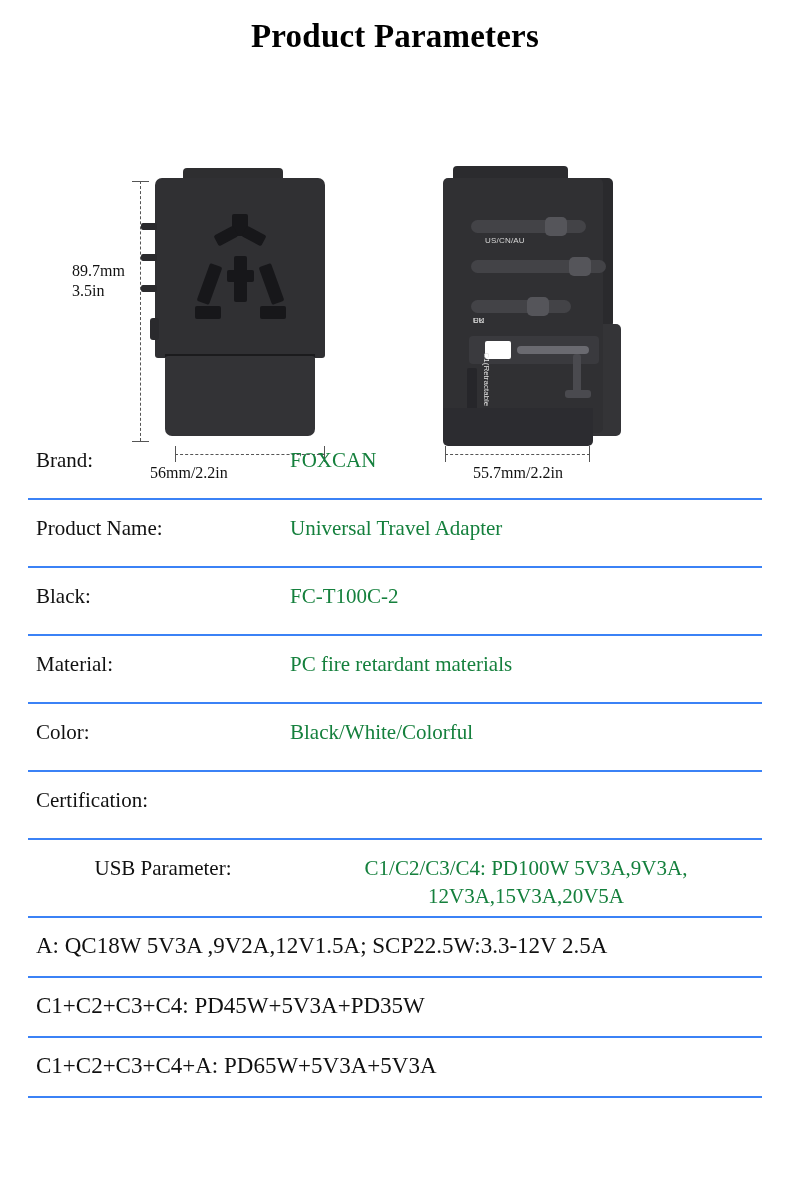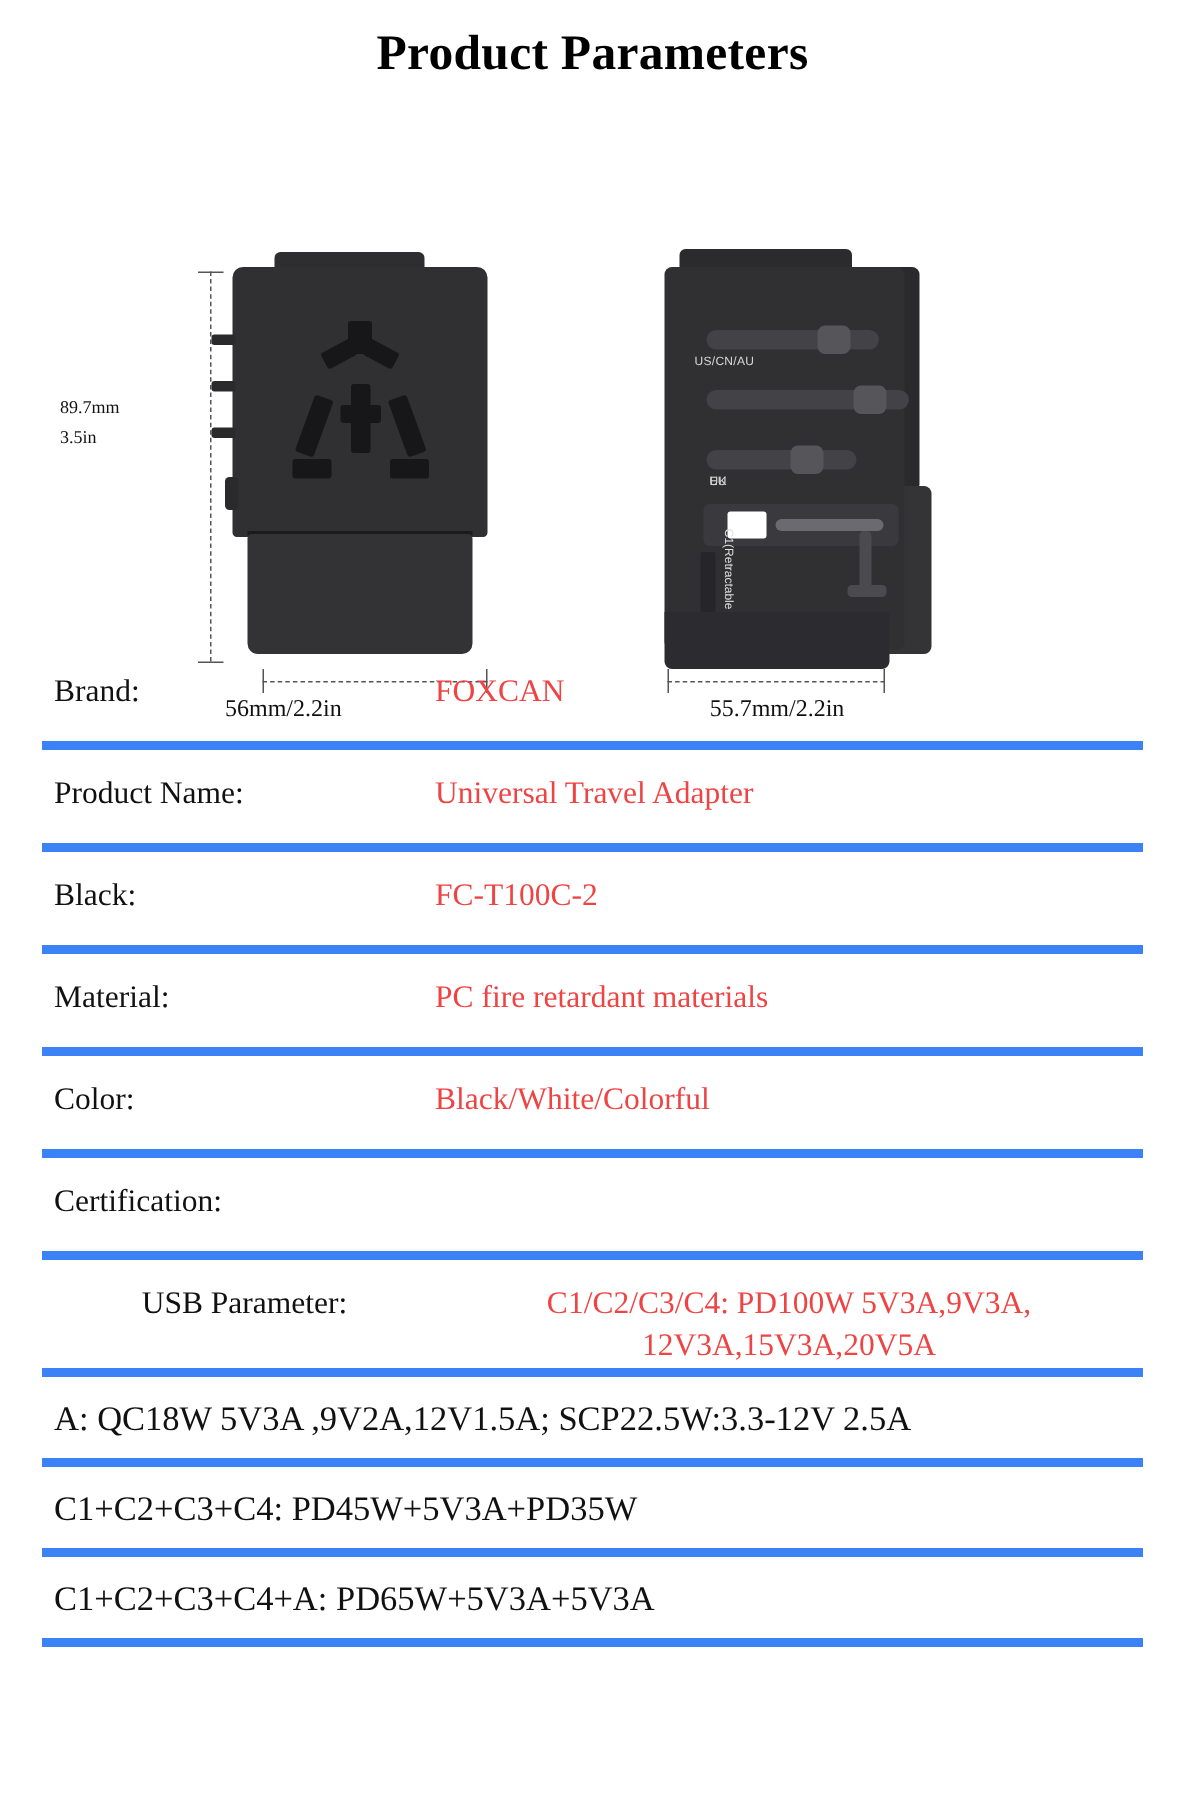--- a/index.html
+++ b/index.html
@@ -49,23 +49,23 @@
     left: 132px;
     width: 17px;
     height: 1px;
     background: #555;
   }
   .vdim-cap-top { top: 108px; }
   .vdim-cap-bot { top: 368px; }
 
   .vdim-label {
     position: absolute;
-    left: 40px;
+    left: 72px;
     top: 188px;
-    font-size: 12px;
+    font-size: 16px;
     line-height: 20px;
     text-align: left;
     color: #111;
     font-family: "Liberation Serif", serif;
   }
 
   
   .adapter-front {
     position: absolute;
     left: 155px;
@@ -230,21 +230,21 @@
   .k1 { left: 102px; top: 39px; }
   .k2 { left: 126px; top: 79px; }
   .k3 { left: 84px; top: 119px; }
   .slider-label {
     position: absolute;
     font-size: 8px;
     color: #d8d8d8;
     font-family: "Liberation Sans", sans-serif;
     letter-spacing: 0.2px;
   }
-  .sl1 { left: 20px; top: 58px; text-align: right; }
+  .sl1 { left: 42px; top: 58px; text-align: right; }
   .sl2 { left: 30px; top: 98px; margin-top: 40px; }
   .sl3 { left: 30px; top: 138px; }
 
   .cable-slot {
     position: absolute;
     left: 26px;
     top: 158px;
     width: 130px;
     height: 28px;
     background: #3a3a3e;
@@ -346,39 +346,39 @@
   
   .spec-table {
     position: absolute;
     left: 28px;
     top: 432px;
     width: 734px;
   }
   .spec-row {
     display: flex;
     align-items: flex-start;
-    border-bottom: 6px solid #3b82f6;
+    border-bottom: 2px solid #3b82f6;
     min-height: 68px;
     padding-top: 14px;
   }
   .spec-row.tall { min-height: 78px; text-align: center; }
   .spec-label {
     width: 262px;
     flex: 0 0 262px;
     font-size: 21px;
     line-height: 28px;
     color: #111;
     padding-left: 8px;
   }
   .spec-label.indent { padding-left: 14px; }
   .spec-value {
     flex: 1;
     font-size: 21px;
     line-height: 28px;
-    color: #ef4444;
+    color: #15803d;
   }
   .spec-row.full {
     min-height: 60px;
     padding-top: 14px;
   }
   .spec-full-text {
     font-size: 23px;
     line-height: 28px;
     padding-left: 8px;
   }

